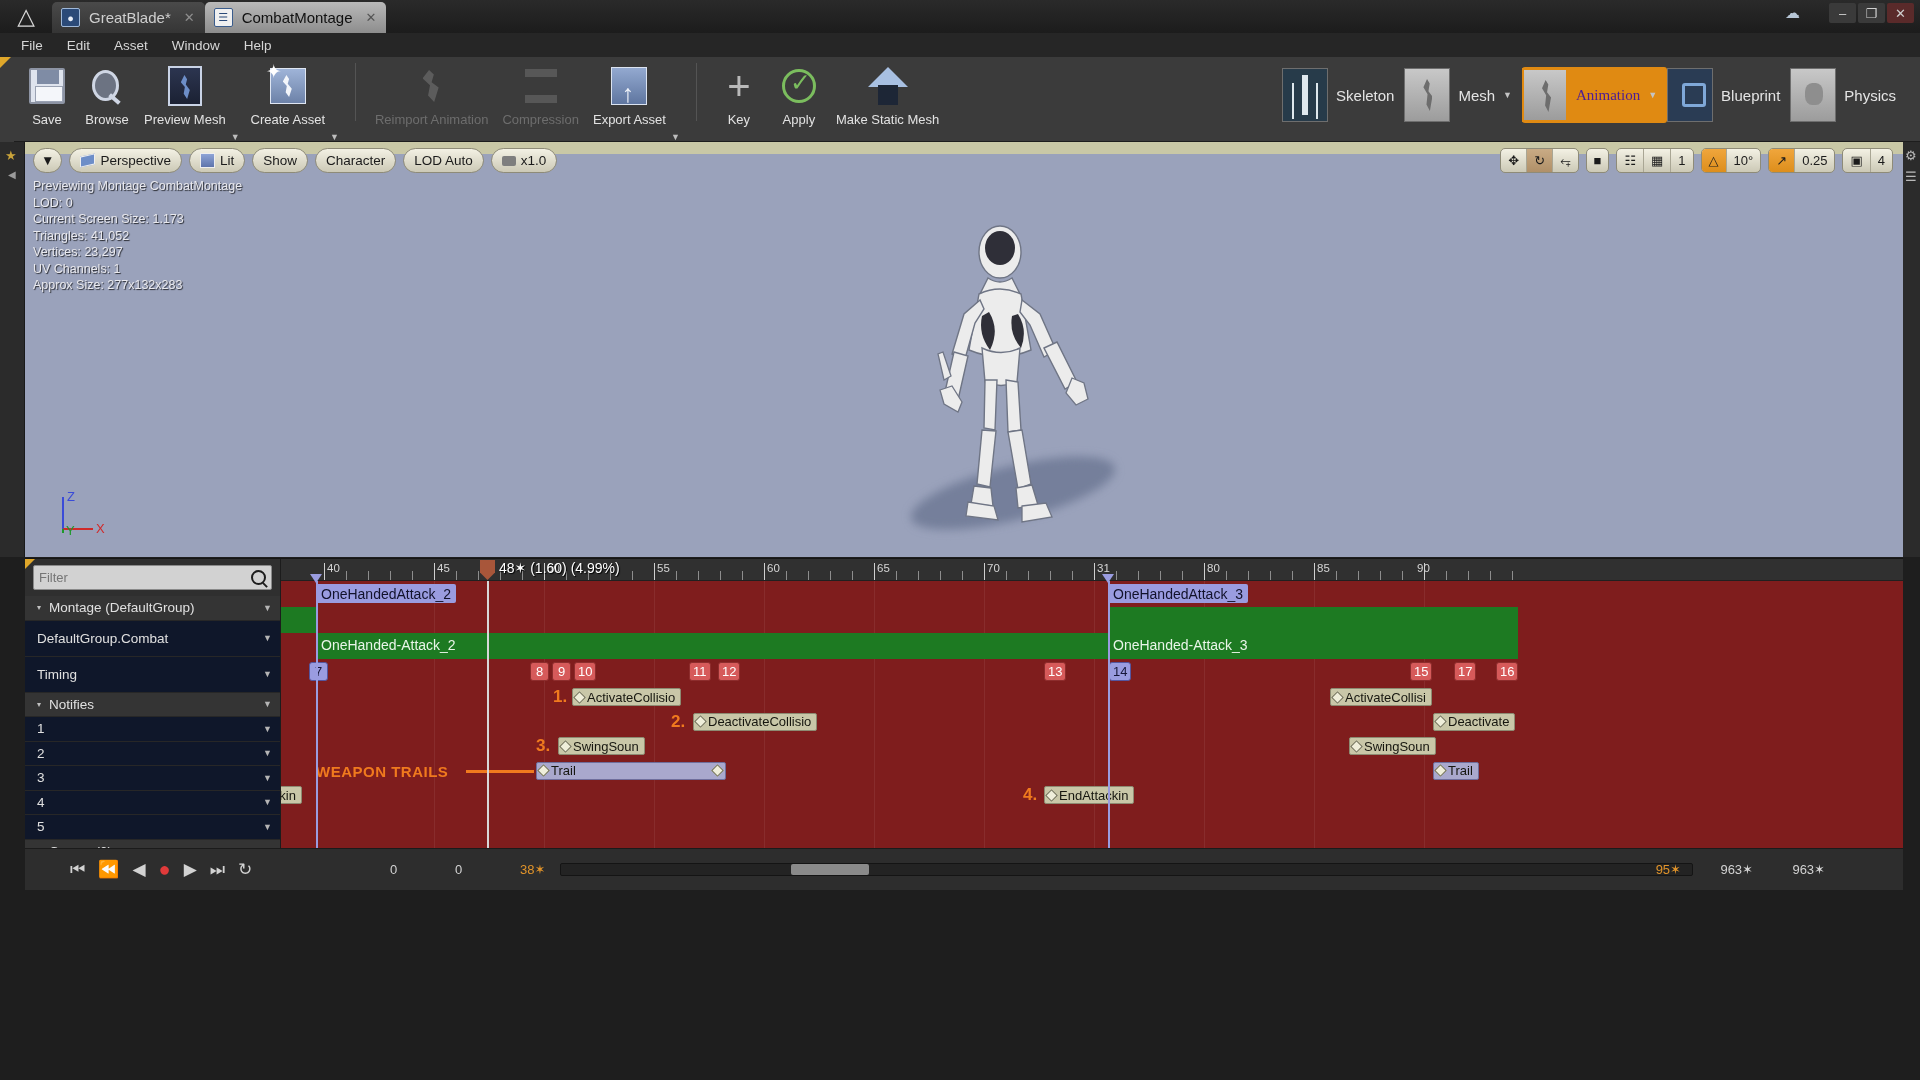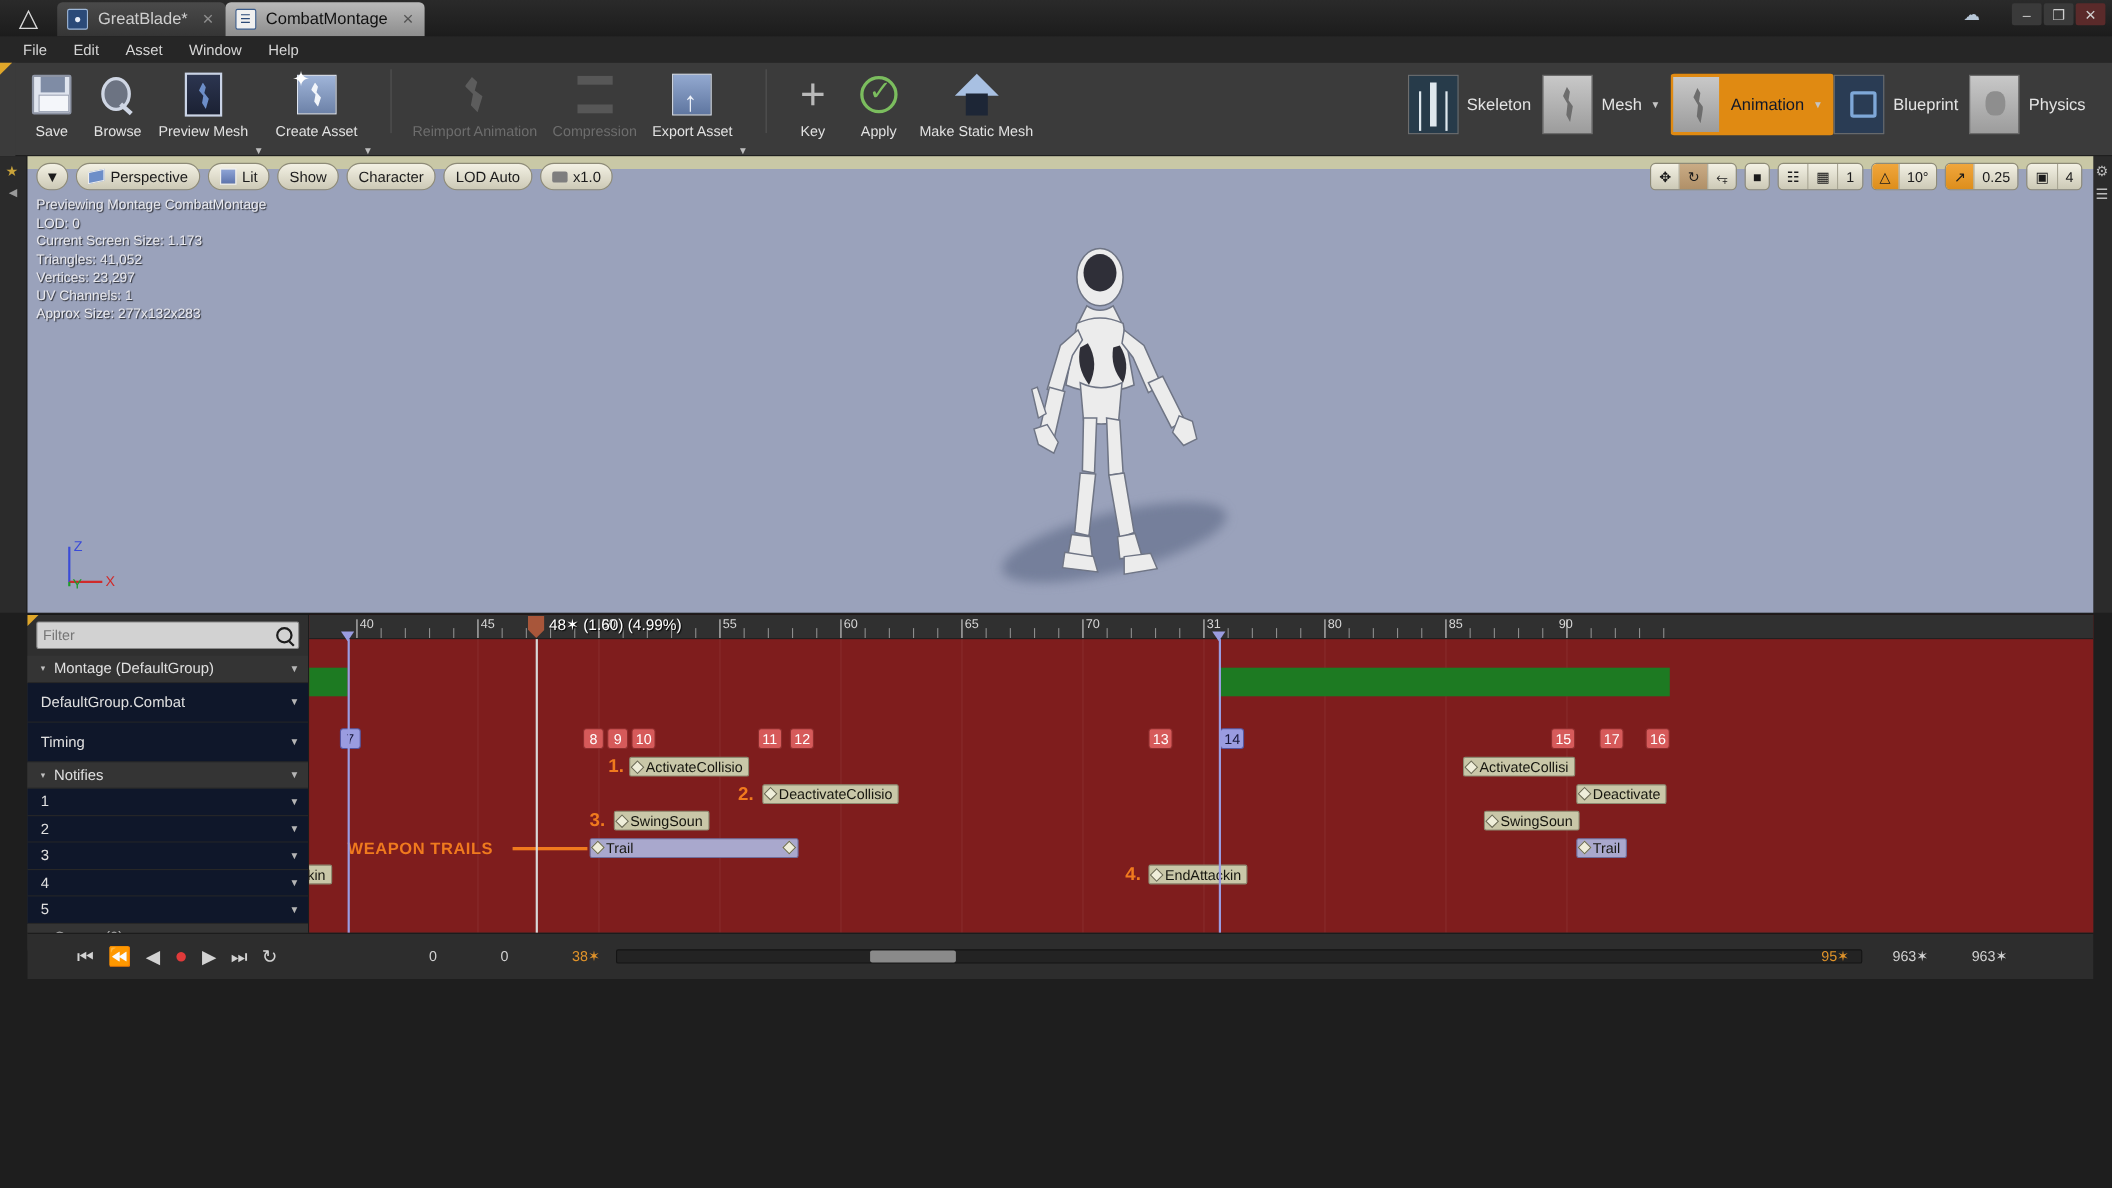--- a/index.html
+++ b/index.html
@@ -88,21 +88,21 @@
   .mode-thumb.skel { background:#273b4a; }
   .mode-thumb.skel:after{content:"";position:absolute;left:19px;top:6px;width:6px;height:40px;background:#dfe8ee;
     box-shadow:-12px 6px 0 -2px #dfe8ee, 12px 6px 0 -2px #dfe8ee;}
   .mode-thumb.mesh:after,.mode-thumb.anim:after{content:"";position:absolute;left:18px;top:10px;width:9px;height:32px;
     background:#6d6d6d;clip-path:polygon(40% 0,70% 14%,56% 38%,100% 55%,72% 100%,34% 80%,46% 48%,0 26%);}
   .mode-thumb.anim { border:2px solid #e08a12; }
   .mode-thumb.bp { background:#2a3c54; }
   .mode-thumb.bp:after{content:"";position:absolute;left:14px;top:14px;width:18px;height:18px;border:3px solid #7fa8d8;border-radius:3px;}
   .mode-thumb.phy:after{content:"";position:absolute;left:14px;top:14px;width:18px;height:22px;background:#8e8e8e;border-radius:40%;}
   .mode-lbl { font-size:15px; color:#e4e4e4; }
-  .mode-btn.active .mode-lbl { color:#0f172a; }
+  .mode-btn.active .mode-lbl { color:#4c1d95;font-family:Liberation Serif, serif; }
   .mode-caret { font-size:9px; color:#c4c4c4; }
 
   
   .leftstrip { position:absolute; left:0; top:142px; width:25px; height:415px; background:#2b2b2b;
     border-right:1px solid #1a1a1a; }
   .leftstrip .pin { color:#c9a33a; font-size:13px; margin:6px 0 0 5px; display:block;}
   .leftstrip .tri { color:#9a9a9a; font-size:10px; margin:6px 0 0 8px; display:block;}
   .rightstrip { position:absolute; right:0; top:142px; width:17px; height:415px; background:#2b2b2b;}
   .rightstrip .gear { color:#b9b9b9; font-size:13px; display:block; margin:6px 0 0 2px;}
 
@@ -616,26 +616,36 @@
 
     <div class="secmark" style="left:35px"></div>
     <div class="secmark-f" style="left:29px;top:15px"></div>
     <div class="secmark" style="left:827px"></div>
     <div class="secmark-f" style="left:821px;top:15px"></div>
 
     <div class="ph-flag" style="left:199px"></div>
     <div class="ph-text" style="left:218px">48✶ (1.60) (4.99%)</div>
     <div class="playhead" style="left:206px"></div>
 
+    <div class="row r-name">
+      <div class="sec-chip" style="left:35px">OneHandedAttack_2</div>
+      <div class="sec-chip" style="left:827px">OneHandedAttack_3</div>
+    </div>
 
     <div class="row r-green1">
       <div class="gbar" style="left:0;width:35px"></div>
       <div class="gbar" style="left:827px;right:0;width:410px"></div>
     </div>
 
+    <div class="row r-green2">
+      <div class="gbar" style="left:35px;width:792px"></div>
+      <div class="gbar-lbl" style="left:40px">OneHanded-Attack_2</div>
+      <div class="gbar" style="left:827px;width:410px"></div>
+      <div class="gbar-lbl" style="left:832px">OneHanded-Attack_3</div>
+    </div>
 
     <div class="row r-timing">
       <div class="tbadge blue" style="left:28px">7</div>
       <div class="tbadge" style="left:249px">8</div>
       <div class="tbadge" style="left:271px">9</div>
       <div class="tbadge" style="left:293px">10</div>
       <div class="tbadge" style="left:408px">11</div>
       <div class="tbadge" style="left:437px">12</div>
       <div class="tbadge" style="left:763px">13</div>
       <div class="tbadge blue" style="left:828px">14</div>

